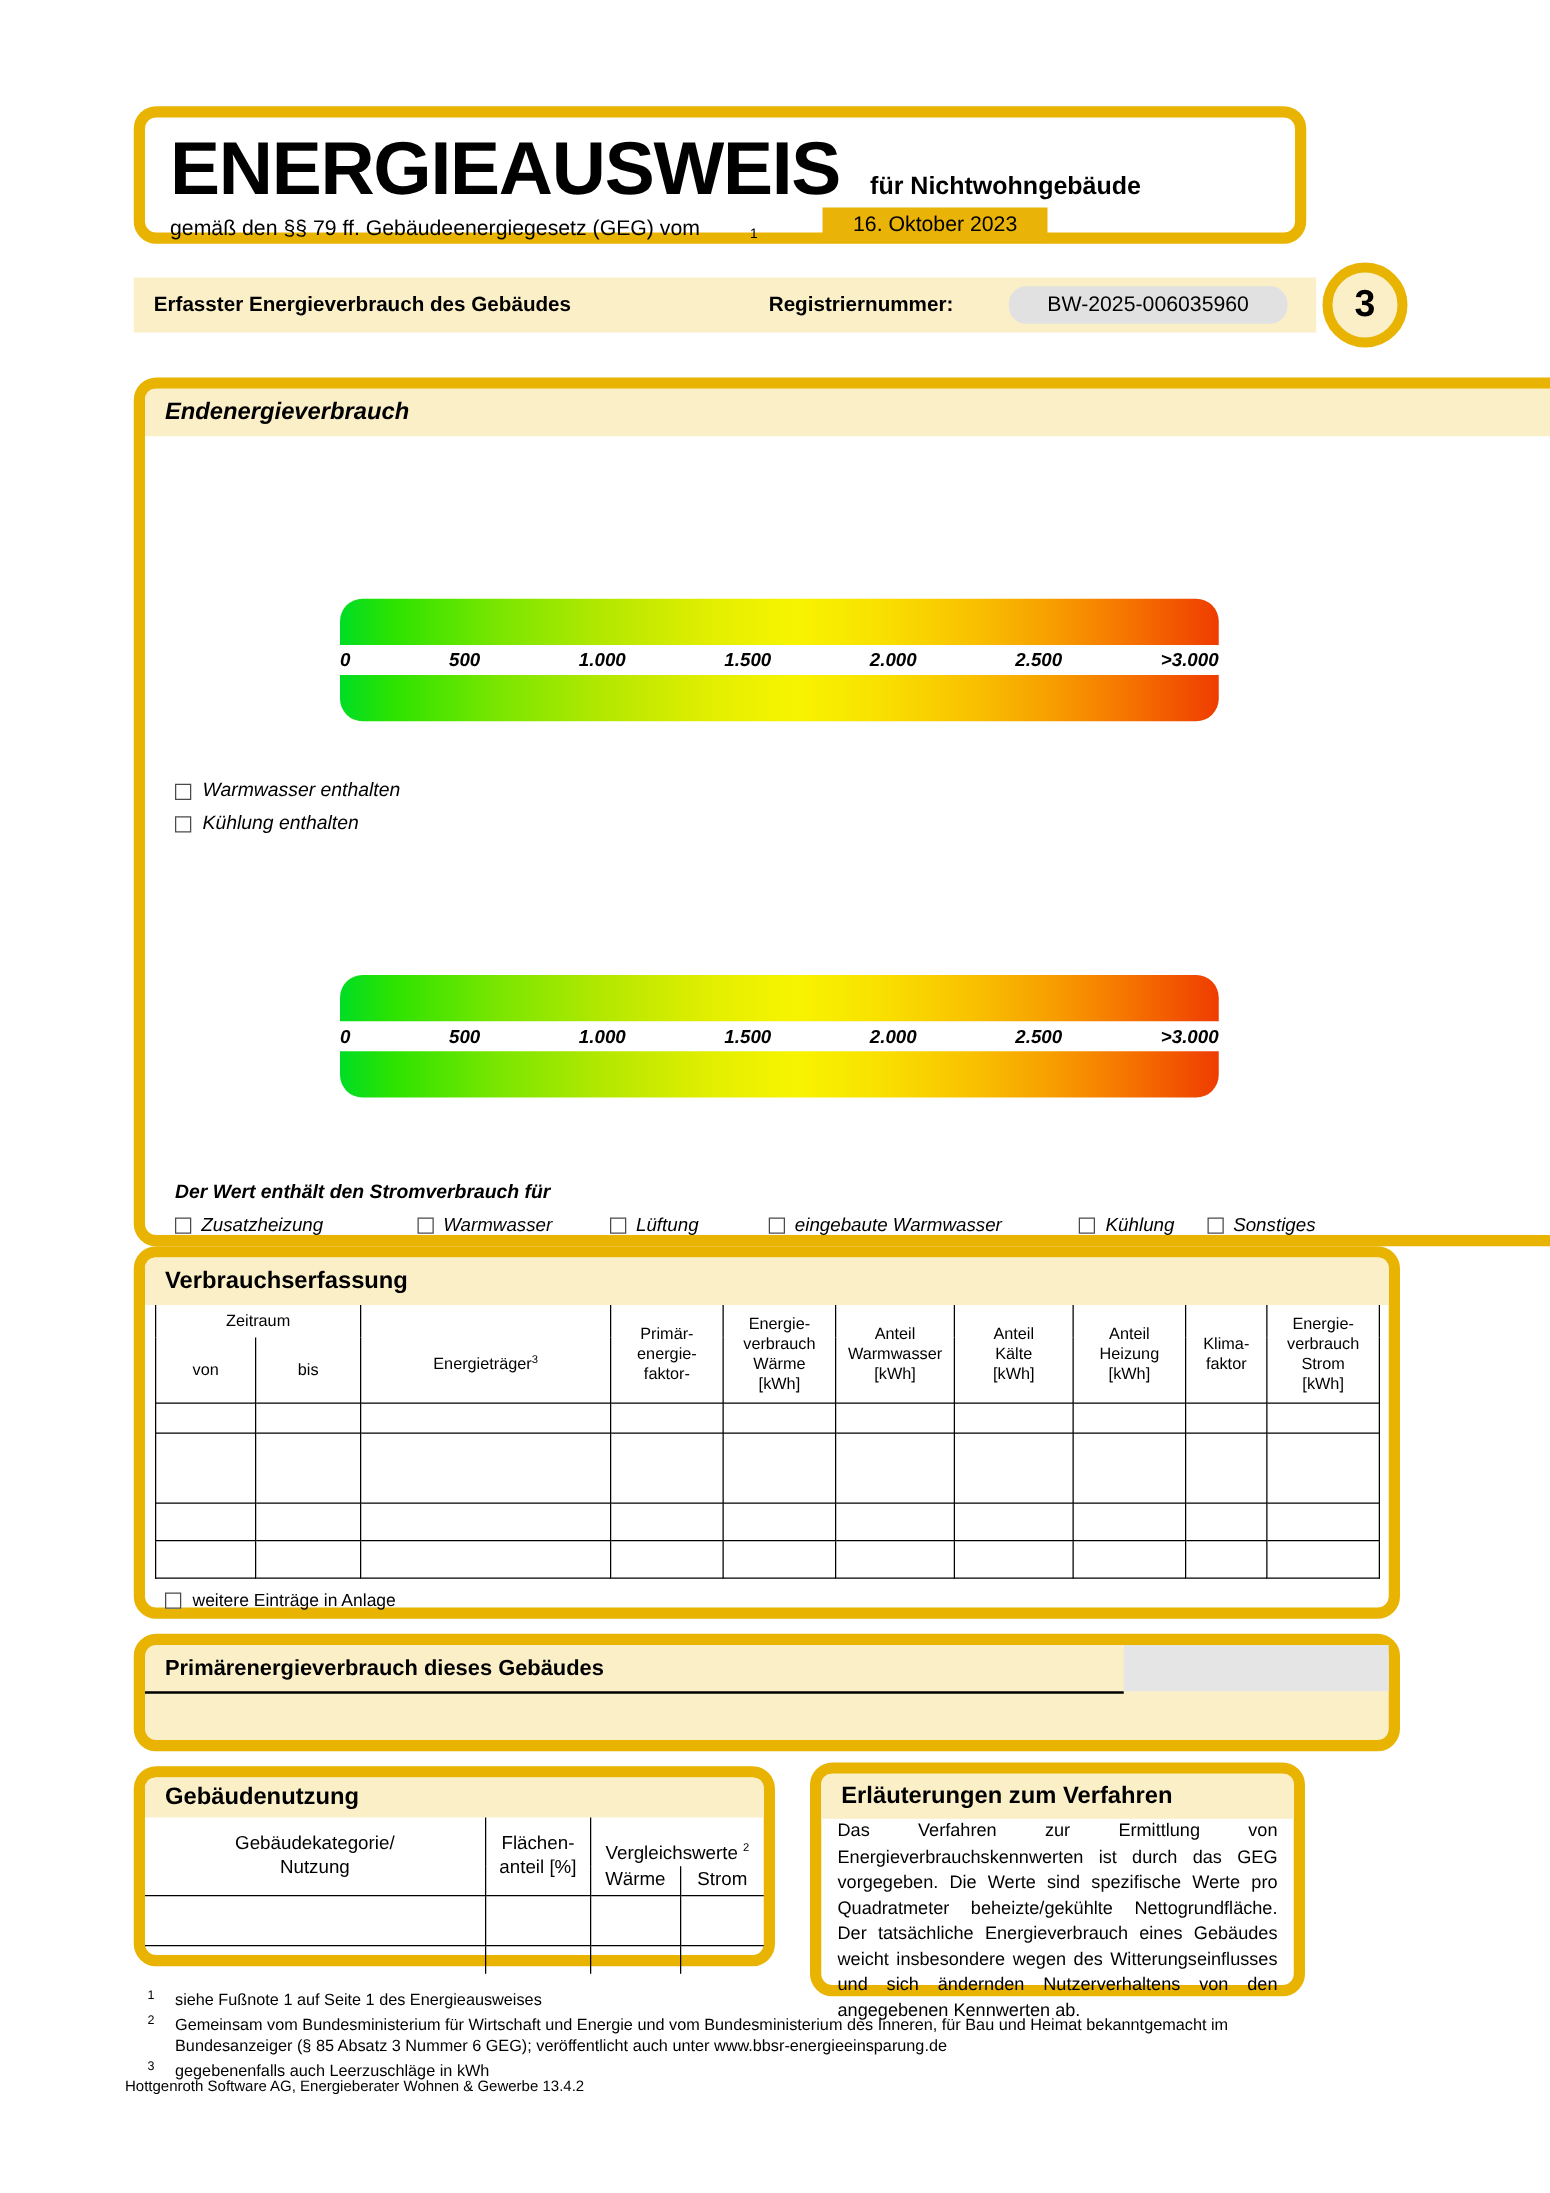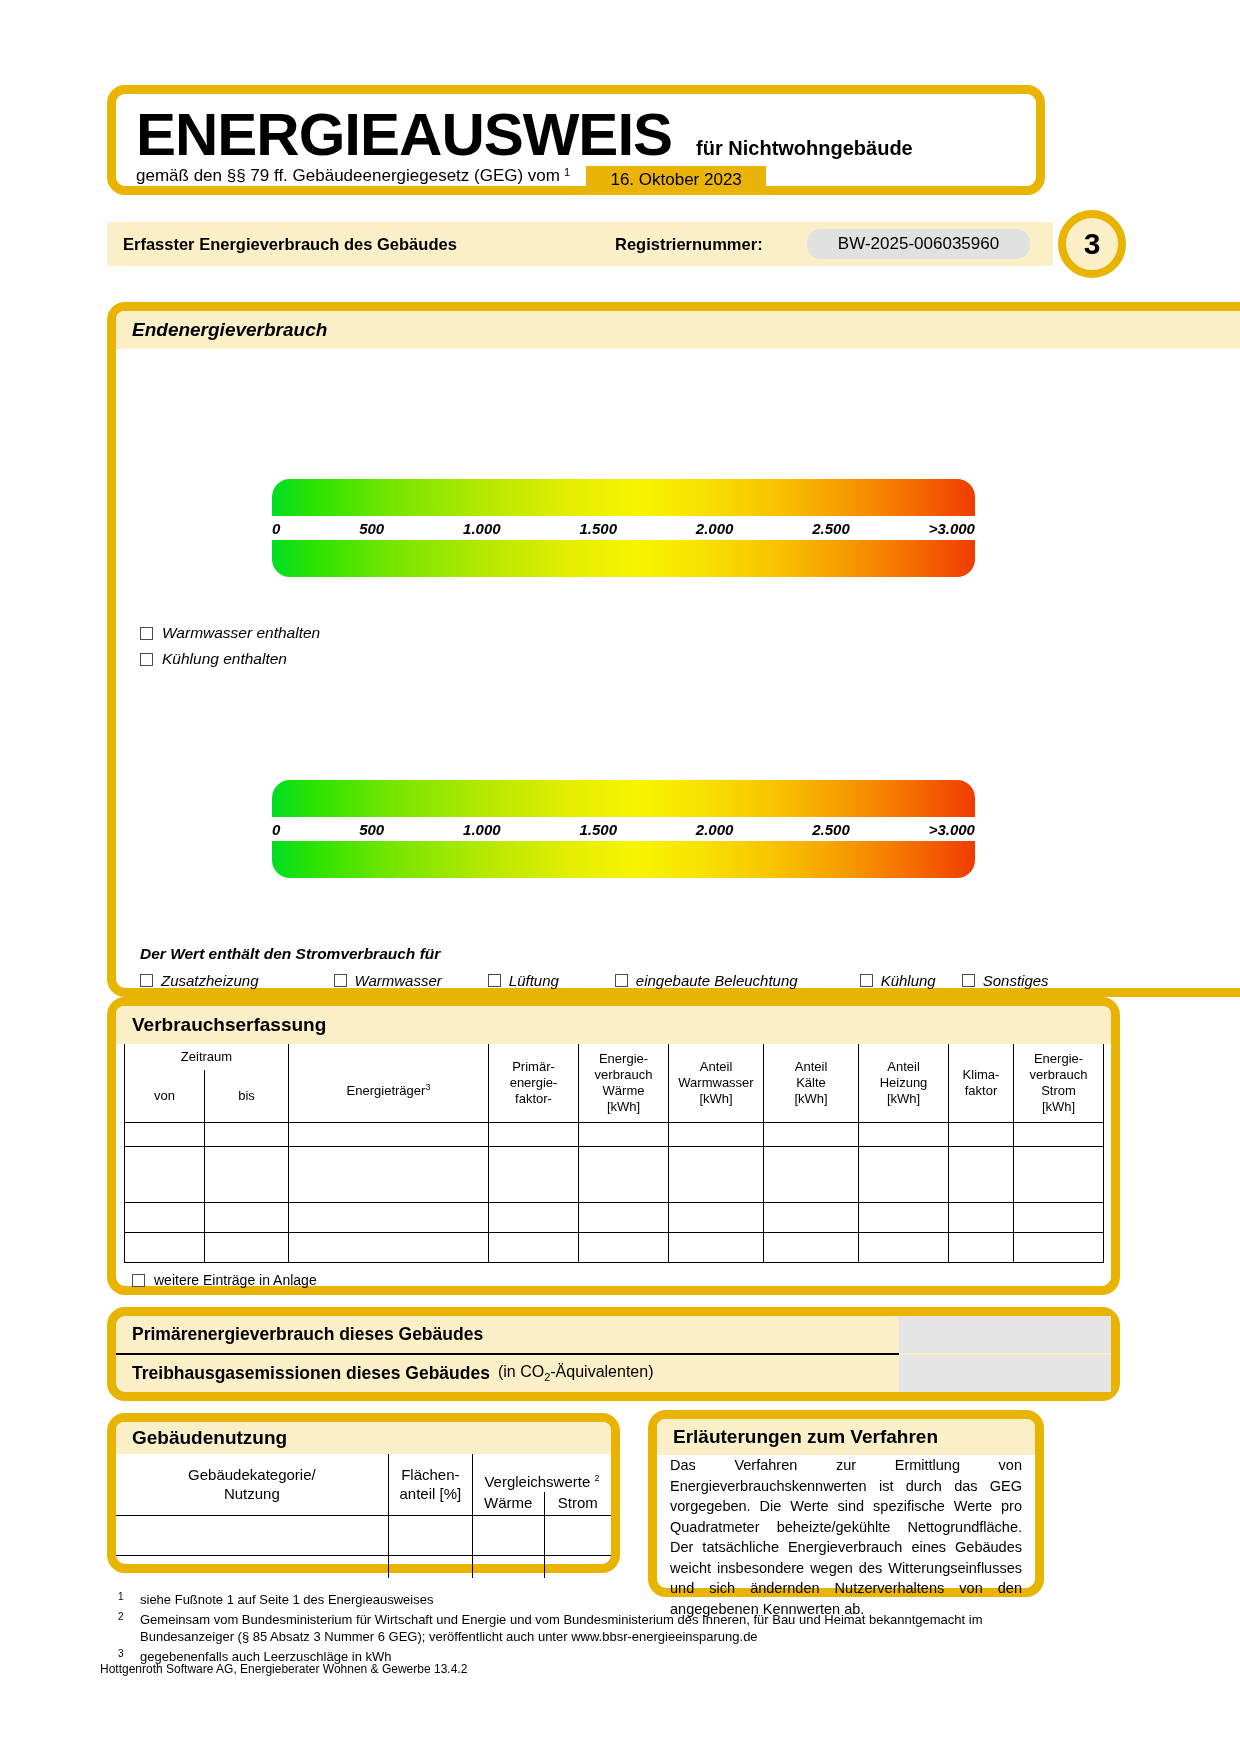--- a/index.html
+++ b/index.html
@@ -14,21 +14,21 @@
 
   .box{position:absolute;background:#fff;border:9px solid var(--gold);border-radius:18px;}
   .band{background:var(--cream);display:flex;align-items:center;padding-left:16px;
         font-size:19px;font-weight:bold;height:38px;border-radius:8px 8px 0 0;}
 
   
   #header-box{left:107px;top:85px;width:938px;height:110px;padding:10px 0 0 20px;}
   .title-row{display:flex;align-items:baseline;}
   .main-title{font-size:60px;font-weight:bold;letter-spacing:-1px;line-height:1.02;}
   .main-subtitle{font-size:20px;font-weight:bold;margin-left:24px;}
-  .law-row{display:flex;align-items:flex-start;font-size:17px;margin-top:1px;}
+  .law-row{display:flex;align-items:flex-end;font-size:17px;margin-top:1px;gap:36px;}
   .law-row sup{font-size:11px;margin-left:4px;}
   .date-field{margin-left:16px;width:180px;height:27px;background:#eab308;
               display:flex;align-items:center;justify-content:center;font-size:17px;}
 
   
   #info-bar{position:absolute;left:107px;top:222px;width:946px;height:44px;
             background:var(--cream);display:flex;align-items:center;}
   #info-bar .section-title{font-weight:bold;font-size:16.5px;padding-left:16px;}
   #reg-label{position:absolute;left:508px;font-weight:bold;font-size:16.5px;}
   #reg-field{position:absolute;left:700px;width:223px;height:30px;background:var(--gray);
@@ -191,21 +191,21 @@
       <div class="cbrow">
         <span class="cb"></span>
         <span>Warmwasser</span>
       </div>
       <div class="cbrow">
         <span class="cb"></span>
         <span>Lüftung</span>
       </div>
       <div class="cbrow">
         <span class="cb"></span>
-        <span>eingebaute Beleuchtung</span>
+        <span>eingebaute Warmwasser</span>
       </div>
       <div class="cbrow">
         <span class="cb"></span>
         <span>Kühlung</span>
       </div>
       <div class="cbrow">
         <span class="cb"></span>
         <span>Sonstiges</span>
       </div>
     </div>
@@ -318,27 +318,20 @@
       <span>weitere Einträge in Anlage</span>
     </div>
   </div>
 
   <div class="box" id="summary-box" style="background:var(--cream);">
     <div class="srow">
       <span class="bold-label">Primärenergieverbrauch dieses Gebäudes</span>
       <span class="grayfield"></span>
     </div>
     <div id="summary-sep"></div>
-    <div class="srow">
-      <span class="bold-label">Treibhausgasemissionen dieses Gebäudes</span>
-      <span class="normal-label">
-        <span>(in CO</span><sub>2</sub><span>-Äquivalenten)</span>
-      </span>
-      <span class="grayfield"></span>
-    </div>
   </div>
 
   <div class="box" id="nutzung-box">
     <div class="band">
       <span>Gebäudenutzung</span>
     </div>
     <table class="gt">
       <colgroup>
         <col style="width:55%">
           <col style="width:17%">

